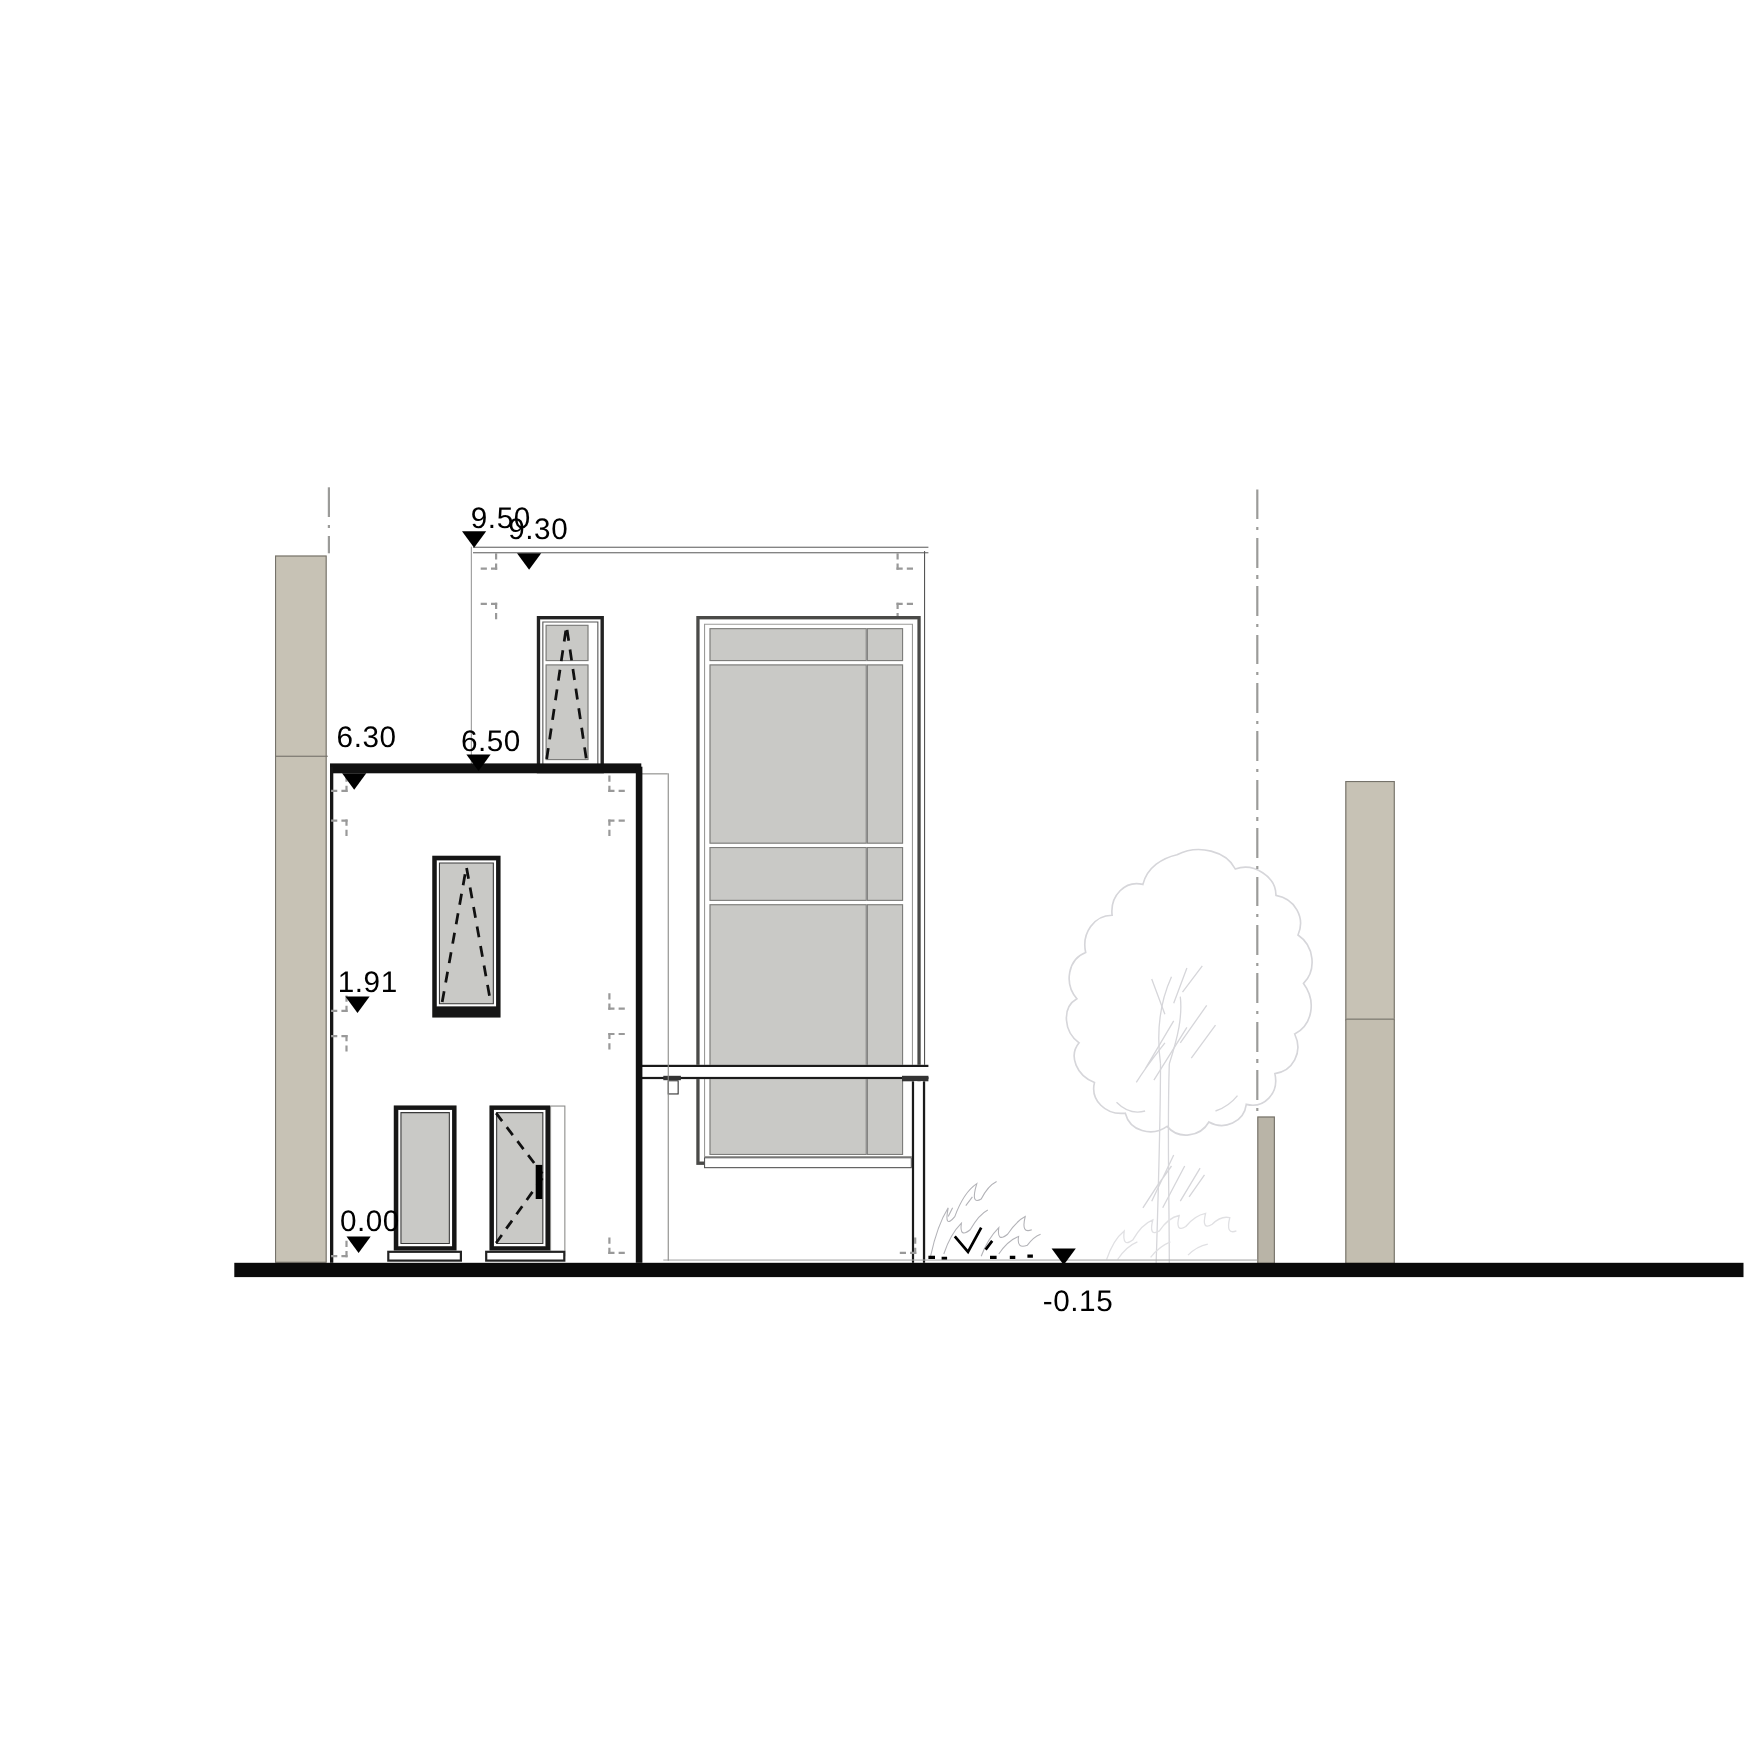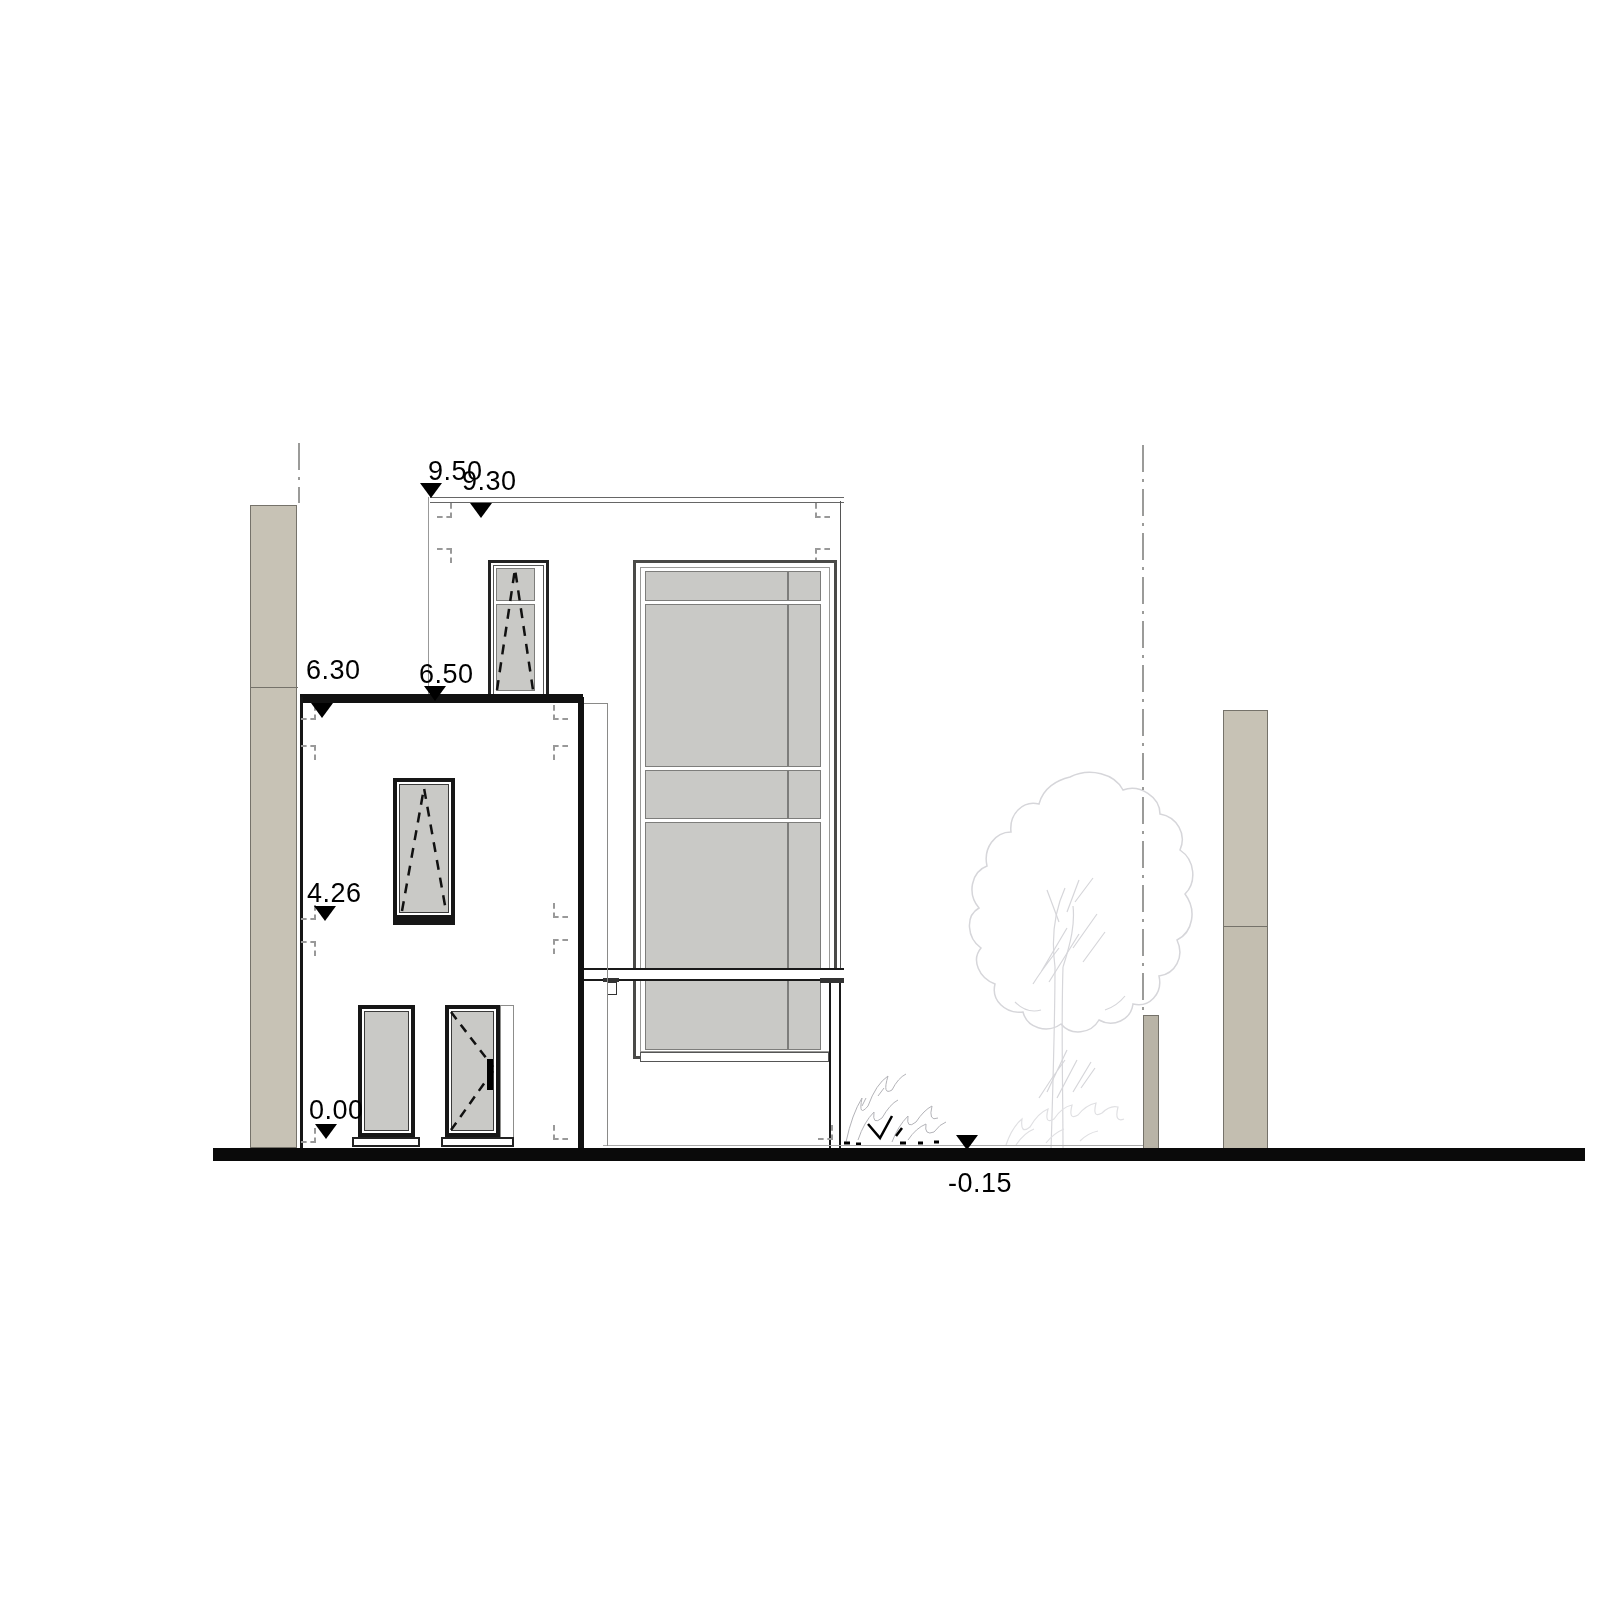--- a/index.html
+++ b/index.html
@@ -141,21 +141,21 @@
 
   <div class="lvl" style="left:462px;top:466px;">9.30</div>
   <div class="tri" style="left:470px;top:503px;"></div>
 
   <div class="lvl" style="left:419px;top:659px;">6.50</div>
   <div class="tri" style="left:424px;top:686px;"></div>
 
   <div class="lvl" style="left:306px;top:655px;">6.30</div>
   <div class="tri" style="left:311px;top:703px;"></div>
 
-  <div class="lvl" style="left:307px;top:878px;">4.26</div>
+  <div class="lvl" style="left:307px;top:878px;">1.91</div>
   <div class="tri" style="left:314px;top:906px;"></div>
 
   <div class="lvl" style="left:309px;top:1095px;">0.00</div>
   <div class="tri" style="left:315px;top:1124px;"></div>
 
   <div class="lvl" style="left:948px;top:1168px;">-0.15</div>
   <div class="tri" style="left:956px;top:1135px;"></div>
 
   <div class="abs" style="left:213px;top:1148px;width:1372px;height:13px;background:var(--ground,#0a0a0a);"></div>
 

